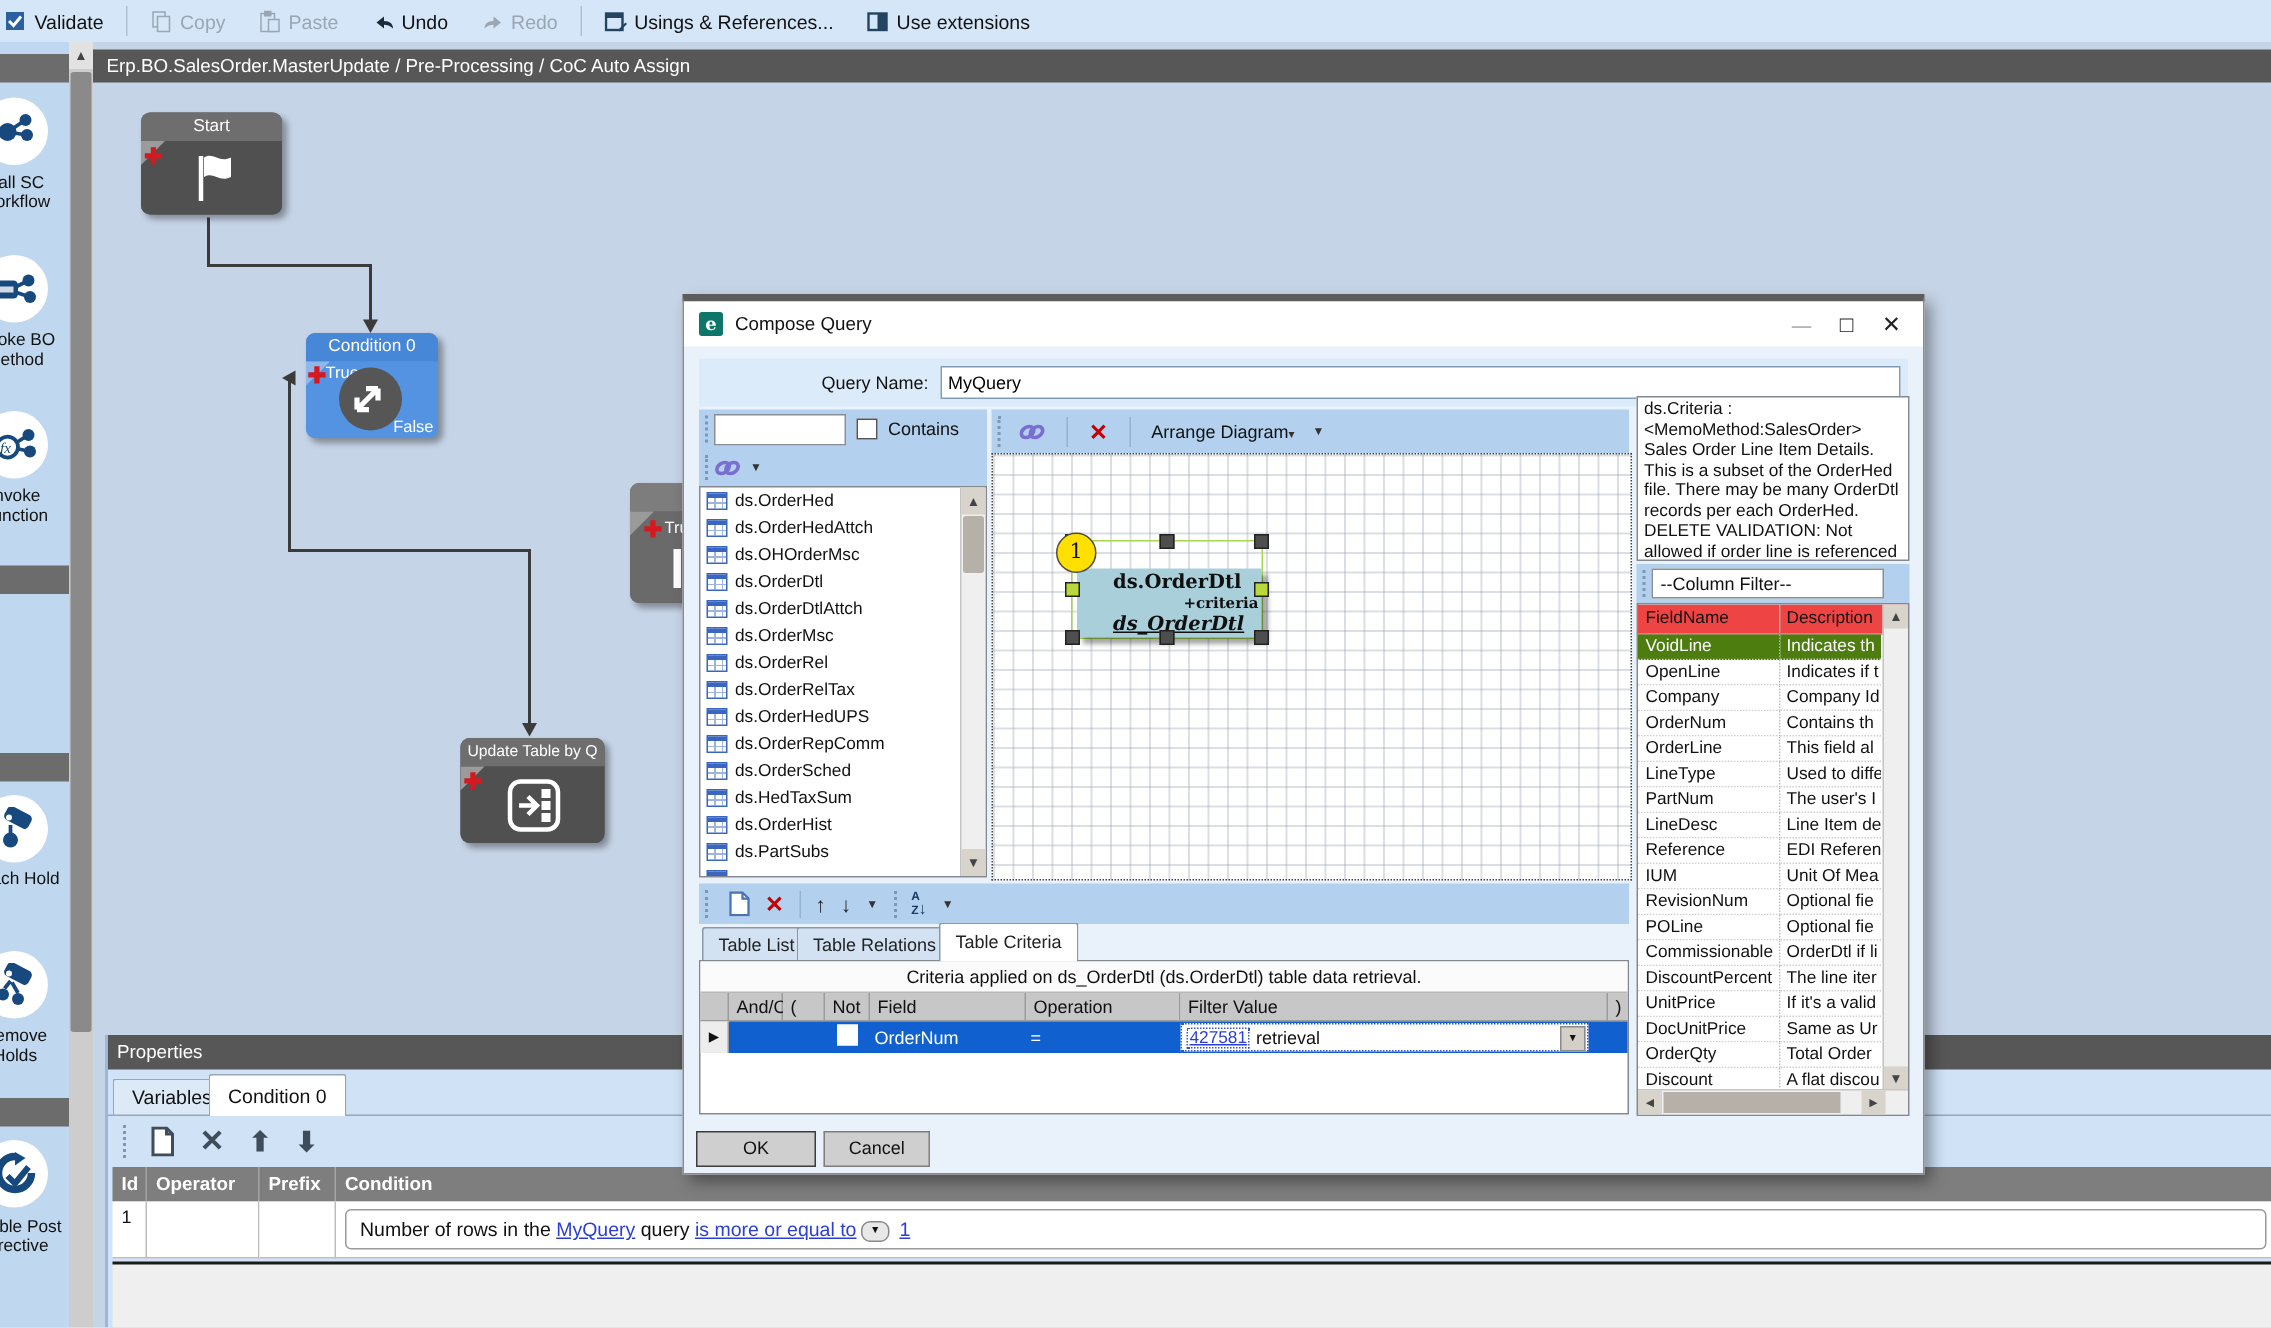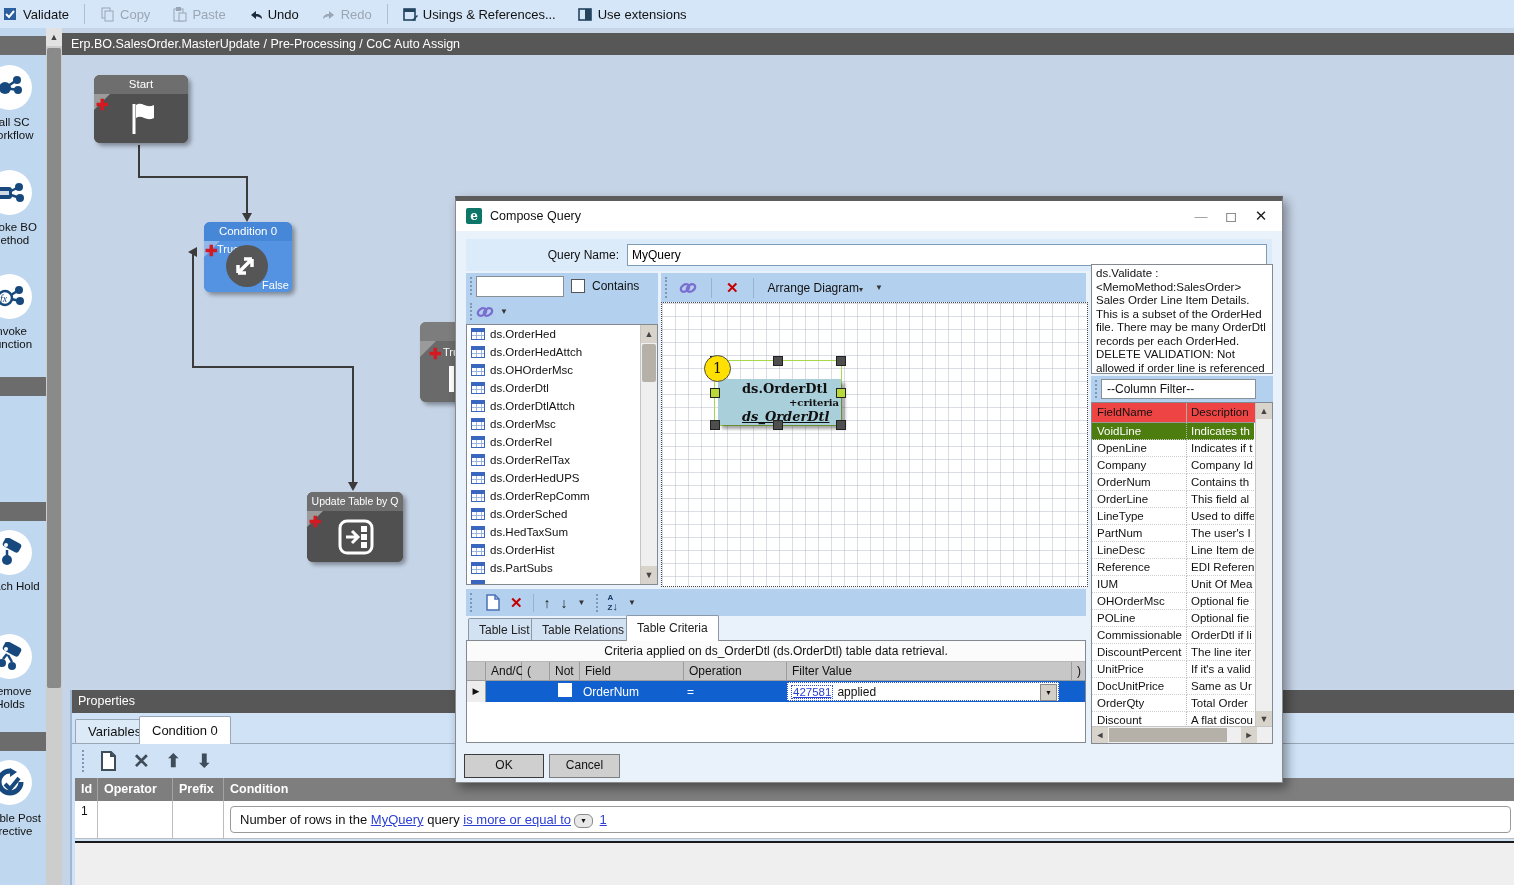--- a/index.html
+++ b/index.html
@@ -500,21 +500,21 @@
       <div class="h g" style="left:48px;top:85px;"></div>
       <div class="h g" style="left:174px;top:85px;"></div>
       <div class="h" style="left:48px;top:117px;"></div>
       <div class="h" style="left:111px;top:117px;"></div>
       <div class="h" style="left:174px;top:117px;"></div>
 
       <div style="position:absolute;left:42px;top:52px;width:25px;height:25px;border-radius:50%;background:#ffe000;border:1.5px solid #4c4c4c;text-align:center;line-height:25px;font-family:'DejaVu Serif',serif;font-size:14px;">1</div>
     </div>
 
     <div class="whitebox" style="left:635px;top:63px;width:182px;height:110px;padding:2px 4px;font-size:11.5px;line-height:13.5px;overflow:hidden;">
-      <div>ds.Validate :</div>
+      <div>ds.Criteria :</div>
       <div>&lt;MemoMethod:SalesOrder&gt;</div>
       <div>Sales Order Line Item Details.</div>
       <div>This is a subset of the OrderHed</div>
       <div>file. There may be many OrderDtl</div>
       <div>records per each OrderHed.</div>
       <div>DELETE VALIDATION: Not</div>
       <div>allowed if order line is referenced i</div>
     </div>
 
     <div class="panelbar" style="left:635px;top:175px;width:182px;height:26px;display:flex;align-items:center;">
@@ -561,21 +561,21 @@
         </div>
       <div class="fgrow">
           <div class="c1">Reference</div>
           <div class="c2">EDI Referen</div>
         </div>
       <div class="fgrow">
           <div class="c1">IUM</div>
           <div class="c2">Unit Of Mea</div>
         </div>
       <div class="fgrow">
-          <div class="c1">OHOrderMsc</div>
+          <div class="c1">RevisionNum</div>
           <div class="c2">Optional fie</div>
         </div>
       <div class="fgrow">
           <div class="c1">POLine</div>
           <div class="c2">Optional fie</div>
         </div>
       <div class="fgrow">
           <div class="c1">Commissionable</div>
           <div class="c2">OrderDtl if li</div>
         </div>
@@ -650,21 +650,21 @@
       <div style="position:relative;height:21px;">
         <div style="position:absolute;left:0;top:0;width:19px;height:21px;background:#ededed;border-right:1px solid #9c9c9c;box-sizing:border-box;text-align:center;line-height:21px;font-size:9px;">▶</div>
         <div style="position:absolute;left:19px;top:0;width:599px;height:21px;background:#1060d0;color:#fff;display:flex;align-items:center;">
           <span style="width:36px;"></span>
           <span style="width:28px;"></span>
           <span style="width:30px;text-align:center;"><span class="cb" style="border-color:#fff;"></span></span>
           <span style="width:104px;padding-left:3px;box-sizing:border-box;">OrderNum</span>
           <span style="width:103px;padding-left:3px;box-sizing:border-box;">=</span>
           <span style="width:272px;height:19px;background:#fff;color:#111;border:1px dotted #3355cc;box-sizing:border-box;display:flex;align-items:center;position:relative;">
             <span style="margin-left:3px;border:1px dotted #3355cc;color:#2b3fd4;text-decoration:underline;font-size:11.5px;padding:0 1px;">427581</span>
-            <span style="margin-left:4px;">applied</span>
+            <span style="margin-left:4px;">retrieval</span>
             <span style="position:absolute;right:1px;top:1px;width:15px;height:15px;background:#d4d0c8;border:1px solid #8a8a8a;text-align:center;font-size:7px;line-height:15px;">▼</span>
           </span>
         </div>
       </div>
     </div>
 
     <div class="btn" style="left:8px;top:553px;width:78px;border:1px solid #3c3c3c;">OK</div>
     <div class="btn" style="left:93px;top:553px;width:69px;">Cancel</div>
   </div>
 

